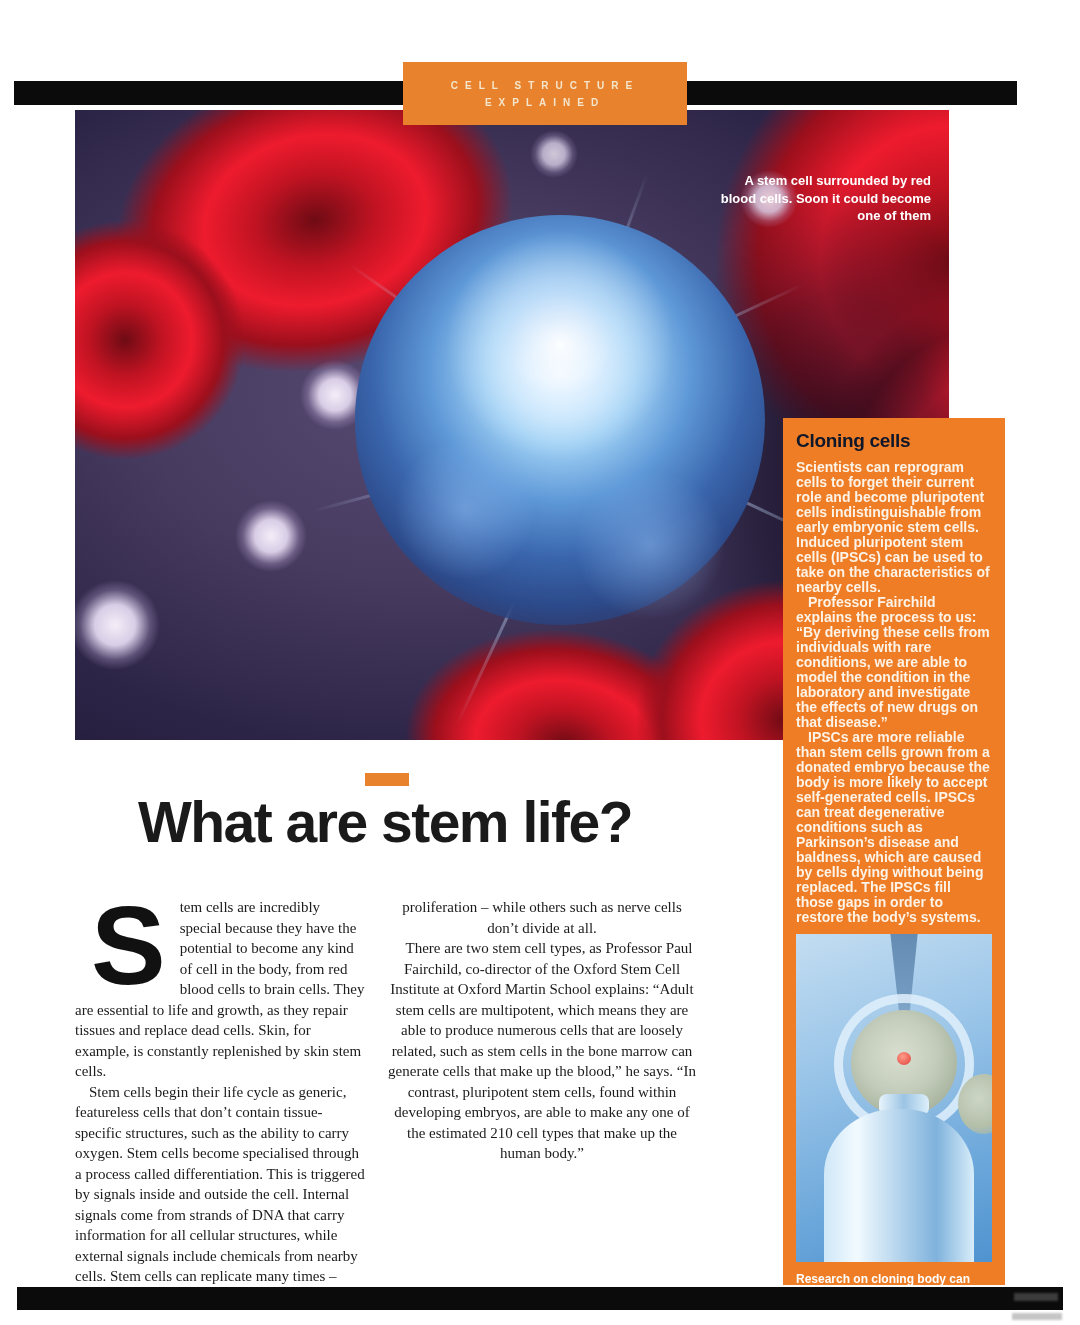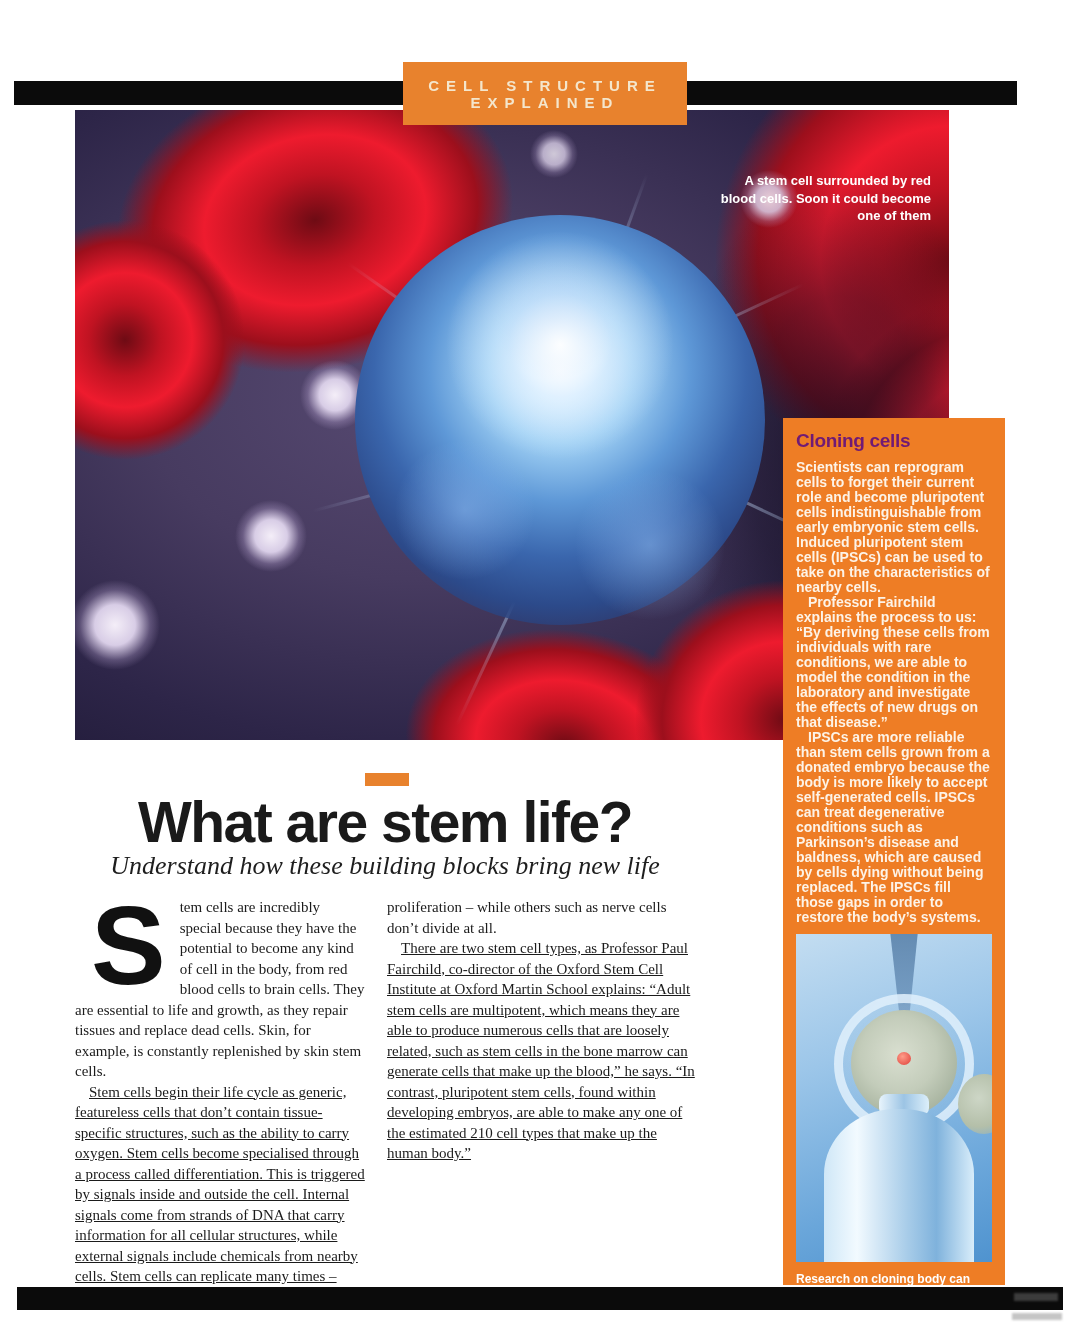--- a/index.html
+++ b/index.html
@@ -3,21 +3,21 @@
 <meta charset="utf-8">
 <style>
   html,body{margin:0;padding:0;background:#ffffff;}
   .page{position:relative;width:1080px;height:1325px;background:#ffffff;overflow:hidden;
         font-family:"Liberation Sans",sans-serif;}
   
   .top-bar{position:absolute;left:14px;top:81px;width:1003px;height:24px;background:#0b0b0b;z-index:3;}
   
   .banner{position:absolute;left:403px;top:62px;width:284px;height:63px;background:#e8822d;z-index:5;
           display:flex;flex-direction:column;align-items:center;justify-content:center;}
-  .banner div{color:#f4e6cc;font-size:15px;font-weight:bold;letter-spacing:7px;line-height:17px;text-align:center;}
+  .banner div{color:#f4e6cc;font-size:10px;font-weight:bold;letter-spacing:7px;line-height:17px;text-align:center;}
   
   .photo{position:absolute;left:75px;top:110px;width:874px;height:630px;overflow:hidden;z-index:1;
          background:radial-gradient(ellipse at 40% 45%, #574a72 0%, #473b60 38%, #2d2548 72%, #1d1834 100%);}
   .rbc{position:absolute;border-radius:50%;
        background:radial-gradient(closest-side, #6e0b14 0%, #c01322 30%, #ee1b2e 56%, #9c0f1c 82%, rgba(110,10,20,0) 100%);}
   .rbc1{left:40px;top:-40px;width:400px;height:300px;transform:rotate(-12deg);}
   .rbc2{left:-70px;top:110px;width:240px;height:240px;}
   .rbc3{left:640px;top:-90px;width:480px;height:480px;}
   .rbc4{left:740px;top:180px;width:380px;height:380px;}
   .rbc5{left:330px;top:520px;width:320px;height:230px;transform:rotate(8deg);}
@@ -37,21 +37,21 @@
   .bluecell{position:absolute;left:280px;top:105px;width:410px;height:410px;border-radius:50%;
        background:radial-gradient(circle at 50% 38%, #ffffff 0%, #dbf0ff 9%, #a2d2f5 22%, #5e98d7 40%, #3a66ad 57%, #2c4a8a 72%, rgba(38,48,98,0.55) 86%, rgba(38,48,98,0) 100%);}
   .lump{position:absolute;border-radius:50%;background:radial-gradient(closest-side, rgba(140,185,240,0.55), rgba(140,185,240,0));}
   .glow{position:absolute;left:355px;top:105px;width:260px;height:260px;border-radius:50%;
        background:radial-gradient(circle, rgba(255,255,255,0.95) 0%, rgba(225,240,255,0.5) 28%, rgba(225,240,255,0) 62%);}
   .photo-caption{position:absolute;right:18px;top:62px;width:215px;text-align:right;color:#ffffff;
        font-weight:bold;font-size:13px;line-height:17.5px;}
   
   .sidebar{position:absolute;left:783px;top:418px;width:222px;height:867px;background:#ee7d25;z-index:4;
        box-sizing:border-box;padding:12px 14px 0 13px;color:#fdf3e7;}
-  .sidebar h2{margin:0 0 8px 0;font-size:19px;letter-spacing:-0.3px;color:#701a75;}
+  .sidebar h2{margin:0 0 8px 0;font-size:19px;letter-spacing:-0.3px;color:#0f172a;}
   .sidebar p{margin:0;font-size:14px;font-weight:bold;line-height:15px;color:#fdf3e7;}
   .sidebar p.ind{text-indent:12px;}
   .sb-image{position:relative;width:196px;height:328px;margin-top:9px;overflow:hidden;
        background:linear-gradient(160deg,#c3ddf1 0%,#9cc6e9 35%,#6aa6da 75%,#4f93cf 100%);}
   .halo{position:absolute;left:38px;top:60px;width:140px;height:140px;border-radius:50%;
        border:9px solid rgba(225,240,252,0.85);box-sizing:border-box;
        background:radial-gradient(circle, rgba(210,225,235,0.25), rgba(210,225,235,0));}
   .ovum{position:absolute;left:55px;top:76px;width:106px;height:106px;border-radius:50%;
        background:radial-gradient(circle at 45% 42%, #d9dfd0 0%, #c3ccba 45%, #a8b4a0 75%, #91a08e 100%);}
   .nucleus{position:absolute;left:101px;top:118px;width:14px;height:13px;border-radius:50%;
@@ -70,23 +70,23 @@
   
   .dash{position:absolute;left:365px;top:773px;width:44px;height:13px;background:#e8822d;}
   .headline{position:absolute;left:60px;top:789px;width:650px;margin:0;text-align:center;color:#1a1a1a;
        font-size:57px;font-weight:bold;letter-spacing:-1.5px;z-index:2;}
   .subtitle{position:absolute;left:60px;top:851px;width:650px;margin:0;text-align:center;color:#1e1e1e;
        font-family:"Liberation Serif",serif;font-style:italic;font-size:26px;}
   
   .columns{position:absolute;left:75px;top:897px;width:622px;display:flex;gap:22px;
        font-family:"Liberation Serif",serif;font-size:15px;line-height:20.5px;color:#1b1b1b;}
   .col1{width:290px;}
-  .col2{width:310px;}
+  .col2{width:310px;text-align:center;}
   .columns p{margin:0;}
-  .columns p.ind{text-indent:14px;text-decoration:underline;}
+  .columns p.ind{text-indent:14px;}
   .dropcap{float:left;font-family:"Liberation Sans",sans-serif;font-weight:bold;color:#111;
        font-size:112px;line-height:82px;margin:8px 14px 0 16px;}
   
   .bottom-bar{position:absolute;left:17px;top:1287px;width:1046px;height:23px;background:#0b0b0b;z-index:6;}
   .wm1{position:absolute;left:1014px;top:1293px;width:44px;height:8px;background:#3c3c3c;filter:blur(1px);z-index:7;}
   .wm2{position:absolute;left:1012px;top:1313px;width:50px;height:7px;background:rgba(140,140,140,0.5);filter:blur(1px);z-index:7;}
 </style>
 </head>
 <body>
 
@@ -139,21 +139,20 @@
       <div class="nucleus"></div>
       <div class="sb-smallcell"></div>
       <div class="pip-neck"></div>
       <div class="pipette"></div>
     </div>
     <p class="sb-caption">Research on cloning body can help cure diseases</p>
   </aside>
 
   <div class="dash"></div>
   <h1 class="headline">What are stem life?</h1>
-  <p class="subtitle">Understand how these building blocks bring new life</p>
 
   <div class="columns">
     <div class="col1">
       <p><span class="dropcap">S</span><span>tem cells are incredibly special because they have the potential to become any kind of cell in the body, from red blood cells to brain cells. They are essential to life and growth, as they repair tissues and replace dead cells. Skin, for example, is constantly replenished by skin stem cells.</span></p>
       <p class="ind">Stem cells begin their life cycle as generic, featureless cells that don’t contain tissue-specific structures, such as the ability to carry oxygen. Stem cells become specialised through a process called differentiation. This is triggered by signals inside and outside the cell. Internal signals come from strands of DNA that carry information for all cellular structures, while external signals include chemicals from nearby cells. Stem cells can replicate many times – known as</p>
     </div>
     <div class="col2">
       <p>proliferation – while others such as nerve cells don’t divide at all.</p>
       <p class="ind">There are two stem cell types, as Professor Paul Fairchild, co-director of the Oxford Stem Cell Institute at Oxford Martin School explains: “Adult stem cells are multipotent, which means they are able to produce numerous cells that are loosely related, such as stem cells in the bone marrow can generate cells that make up the blood,” he says. “In contrast, pluripotent stem cells, found within developing embryos, are able to make any one of the estimated 210 cell types that make up the human body.”</p>
     </div>

